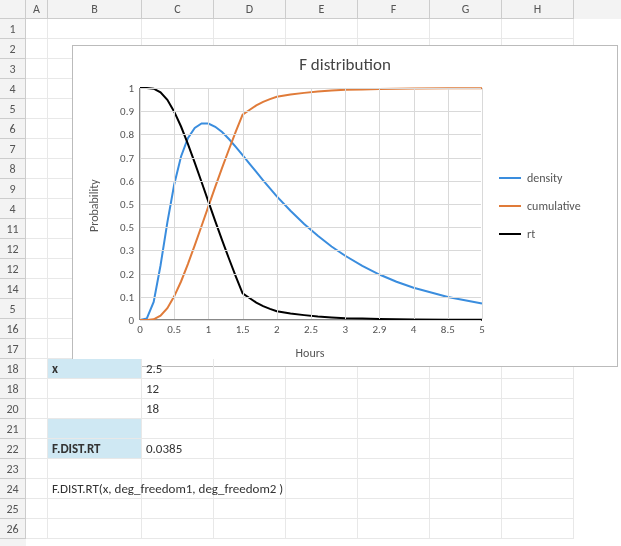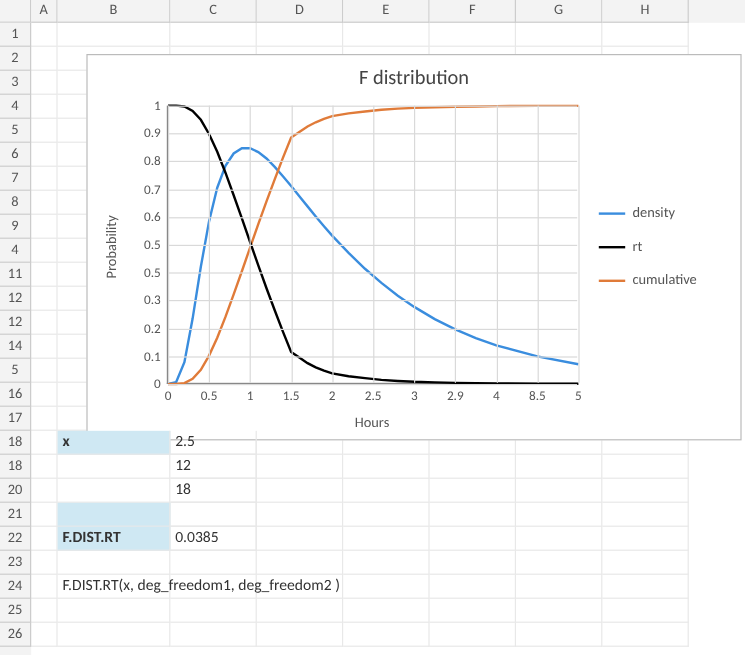--- a/index.html
+++ b/index.html
@@ -439,26 +439,26 @@
         <div class="gridline-v" style="left: 342px;"></div>
         <div class="xtick" style="left: 342px;">5</div>
       </div>
     <div class="xlabel">Hours</div>
     <div class="legend">
         <div class="legend-item">
           <div class="legend-swatch" style="background: rgb(58, 141, 222);"></div>
           <span>density</span>
         </div>
         <div class="legend-item">
+          <div class="legend-swatch" style="background: rgb(224, 123, 57);"></div>
+          <span>cumulative</span>
+        </div>
+        <div class="legend-item">
           <div class="legend-swatch" style="background: rgb(0, 0, 0);"></div>
           <span>rt</span>
-        </div>
-        <div class="legend-item">
-          <div class="legend-swatch" style="background: rgb(224, 123, 57);"></div>
-          <span>cumulative</span>
         </div>
       </div>
   </div>
 
   <div class="cell shade" style="left:22px;top:340px;width:94px;height:20px;">x</div>
   <div class="cell" style="left:116px;top:340px;width:72px;height:20px;">2.5</div>
   <div class="cell" style="left:116px;top:360px;width:72px;height:20px;">12</div>
   <div class="cell" style="left:116px;top:380px;width:72px;height:20px;">18</div>
   <div class="cell shade" style="left:22px;top:400px;width:94px;height:20px;"></div>
   <div class="cell" style="left:116px;top:400px;width:72px;height:20px;"></div>

